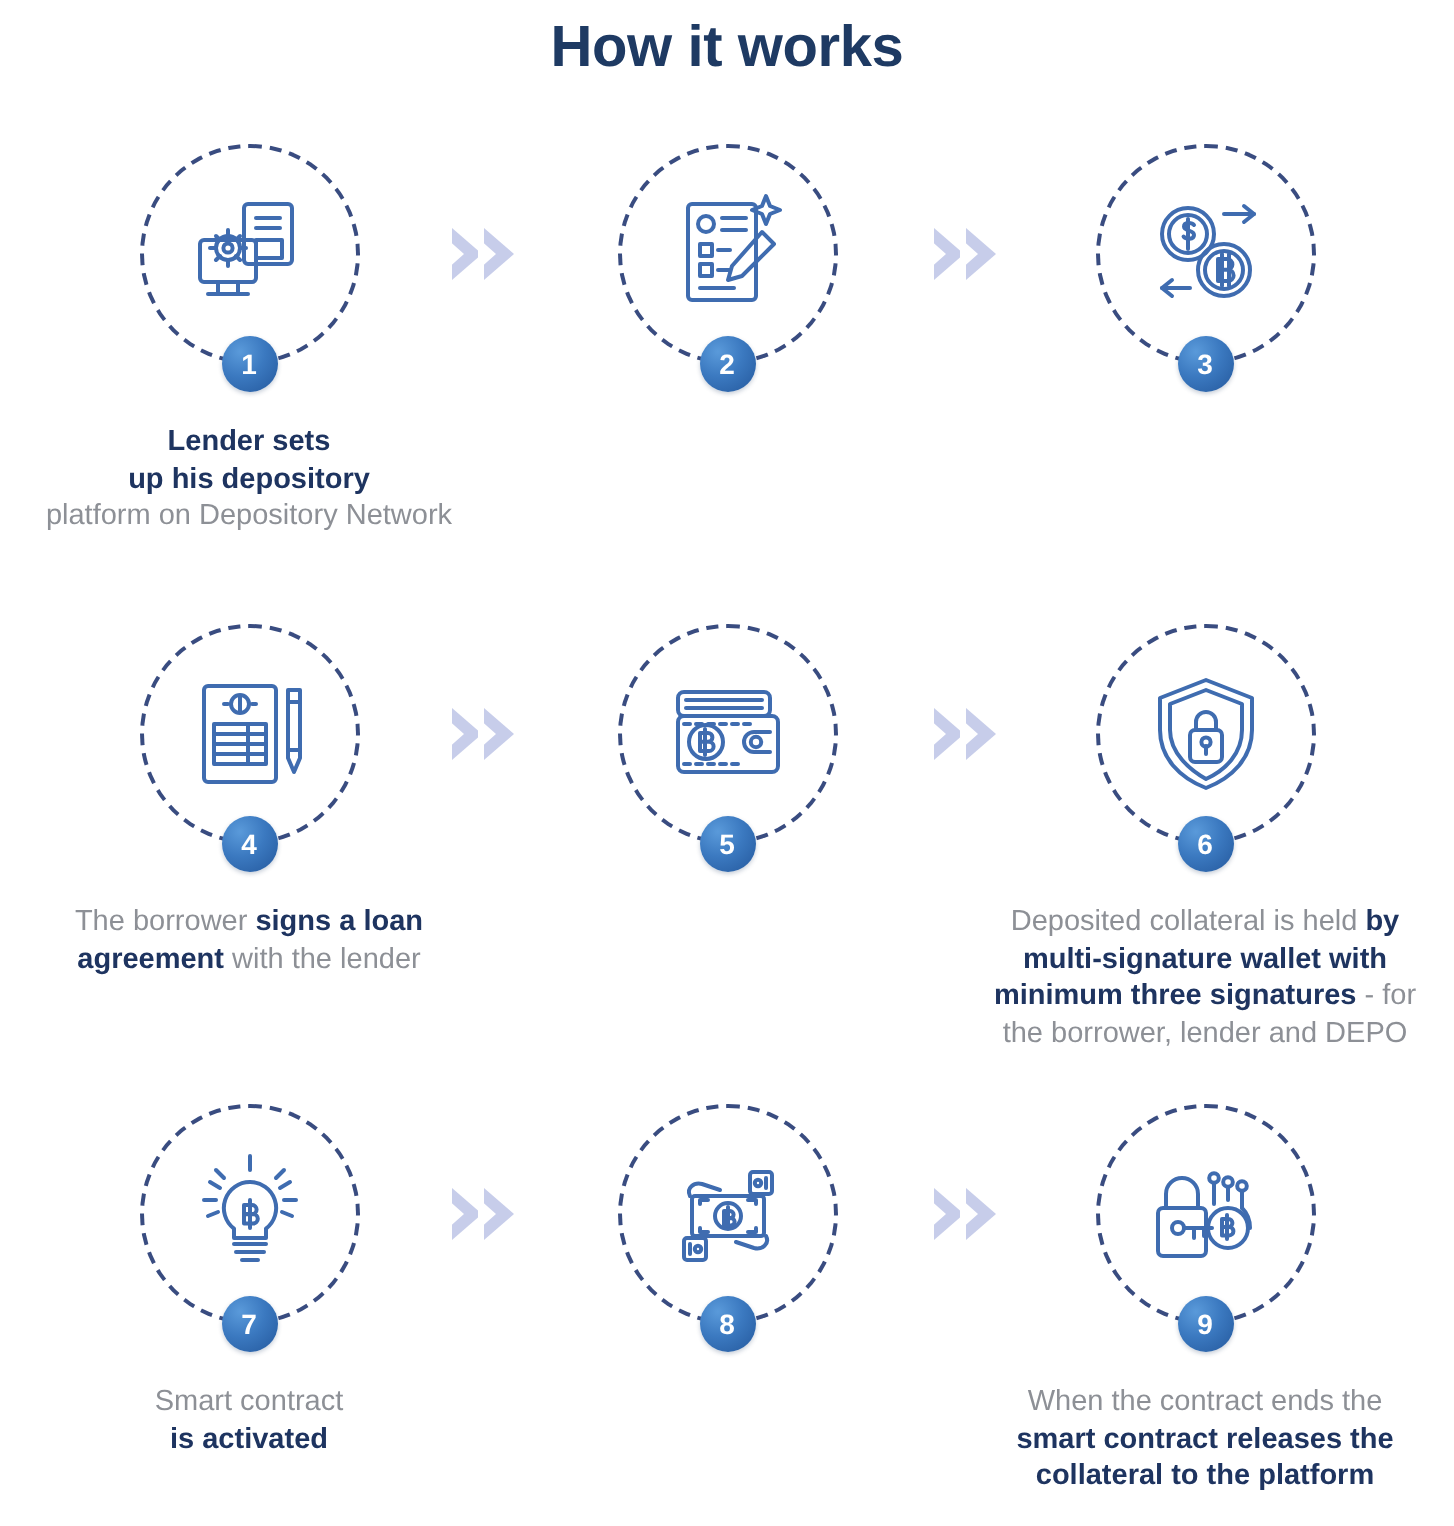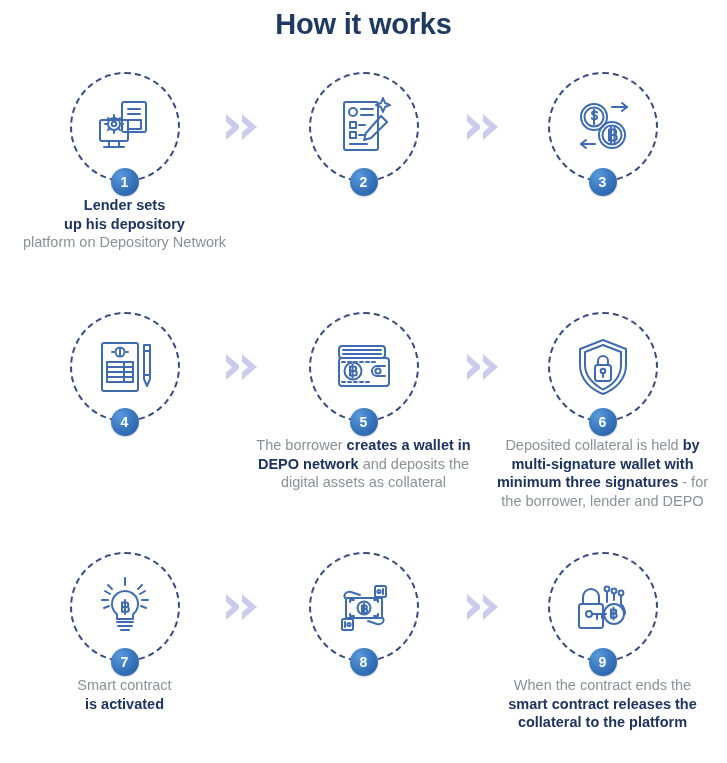--- a/index.html
+++ b/index.html
@@ -67,20 +67,21 @@
     border-radius:50%;
     background:radial-gradient(circle at 32% 28%, #5a9ada 0%, #3b79c0 45%, #24589c 100%);
     color:#ffffff;
     font-size:14px;font-weight:bold;
     display:flex;align-items:center;justify-content:center;
     z-index:3;
     box-shadow:0 1px 2px rgba(30,58,99,.25);
   }
 
   .caption{
+    margin-top:16px;
     width:220px;
     text-align:center;
     font-size:14.5px;
     line-height:18.5px;
     color:#8d9096;
   }
   .caption b{color:#1e3460;font-weight:bold;}
 
   .arrow{
     position:absolute;
@@ -226,20 +227,23 @@
                 <line x1="15" y1="38" x2="41" y2="38"></line>
                 <line x1="15" y1="43" x2="41" y2="43"></line>
               <line x1="32" y1="28" x2="32" y2="48"></line>
               <path d="M52 11h6v34l-3 7-3-7z"></path>
               <line x1="52" y1="41" x2="58" y2="41"></line>
               <line x1="52" y1="17" x2="58" y2="17"></line>
             </svg>
           </span>
         </div>
         <div class="badge">4</div>
+        <div class="caption">
+          <span>The borrower </span><b>signs a loan agreement</b><span> with the lender</span>
+        </div>
       </div>
 
       <div class="step">
         <div class="circle-wrap">
           <div class="dashed-circle"></div>
           <span class="icon">
             <svg viewBox="0 0 66 66" fill="none" stroke="#3f6cb0" stroke-width="2" stroke-linecap="round" stroke-linejoin="round">
               <rect x="8" y="12" width="46" height="12" rx="3"></rect>
               <line x1="12" y1="16" x2="50" y2="16"></line>
                 <line x1="12" y1="20" x2="50" y2="20"></line>
@@ -248,23 +252,20 @@
               <circle cx="47" cy="37" r="2.6"></circle>
               <circle cx="22" cy="37" r="8.5"></circle>
               <path d="M19 32.5h4a2.2 2.2 0 0 1 0 4.4h-4zM19 36.9h4.5a2.3 2.3 0 0 1 0 4.6H19z"></path>
               <line x1="21.5" y1="30.5" x2="21.5" y2="43.5"></line>
               <line x1="11" y1="28" x2="45" y2="28" stroke-dasharray="3 3"></line>
               <line x1="11" y1="48" x2="40" y2="48" stroke-dasharray="3 3"></line>
             </svg>
           </span>
         </div>
         <div class="badge">5</div>
-        <div class="caption">
-          <span>The borrower </span><b>creates a wallet in DEPO network</b><span> and deposits the digital assets as collateral</span>
-        </div>
       </div>
 
       <div class="step">
         <div class="circle-wrap">
           <div class="dashed-circle"></div>
           <span class="icon">
             <svg viewBox="0 0 66 66" fill="none" stroke="#3f6cb0" stroke-width="2" stroke-linecap="round" stroke-linejoin="round">
               <path d="M33 6 L56 15v16c0 14-10 24-23 29C20 55 10 45 10 31V15z"></path>
               <path d="M33 11 L51 18v13c0 11.5-8 20-18 24.5C25 51 15 42.5 15 31V18z"></path>
               <rect x="25" y="31" width="16" height="16" rx="2.5"></rect>

